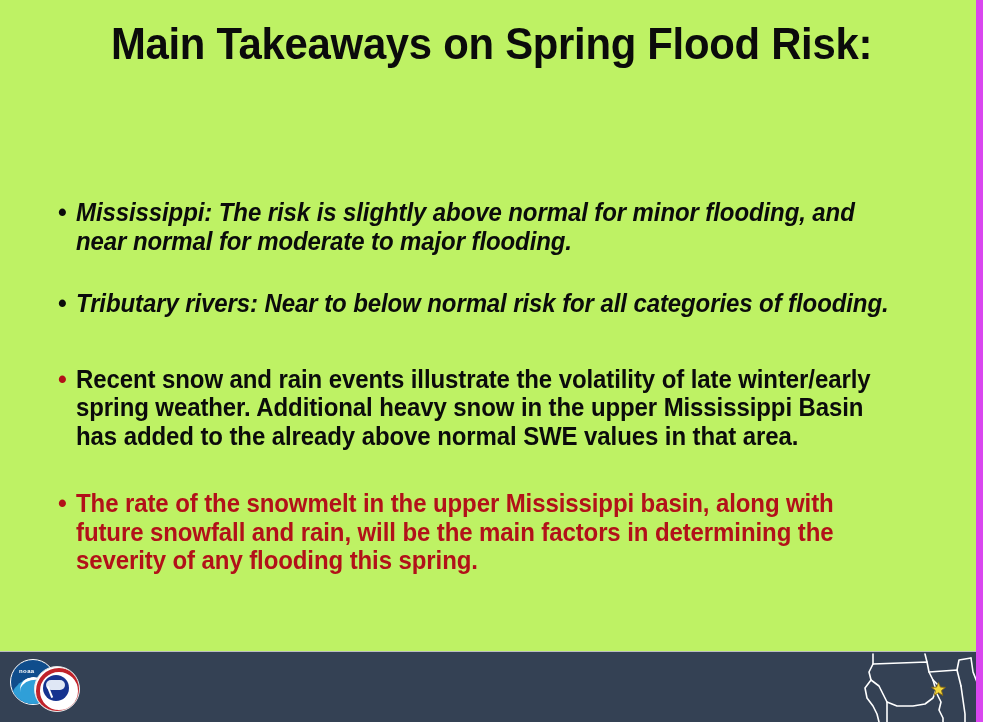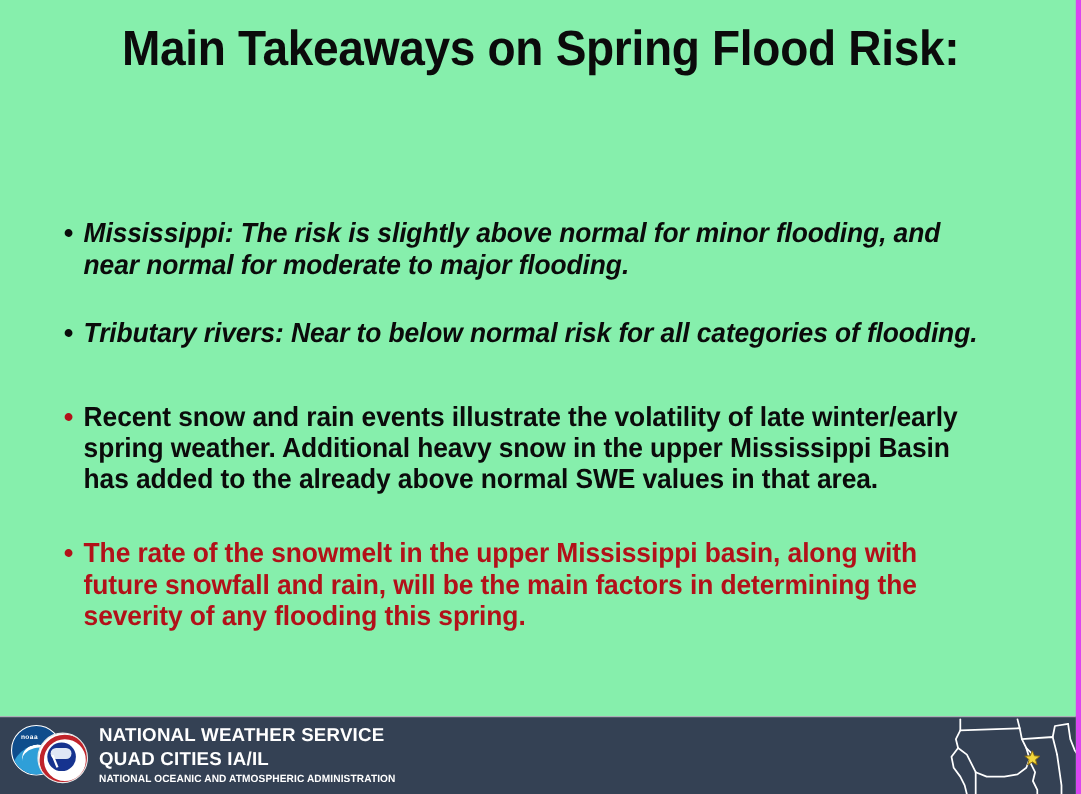--- a/index.html
+++ b/index.html
@@ -4,25 +4,25 @@
 <style>
   html, body {
     margin: 0;
     padding: 0;
     background: #ffffff;
   }
   #slide {
     position: relative;
     width: 983px;
     height: 722px;
-    background: #86efac;
+    background: #bef264;
     overflow: hidden;
     font-family: "Liberation Sans", "DejaVu Sans", sans-serif;
     box-sizing: border-box;
-    border-right: 5px solid #d946ef;
+    border-right: 7px solid #d946ef;
   }
 
   
   #title {
     position: absolute;
     top: 18px;
     left: 0;
     width: 983px;
     text-align: center;
     font-size: 45px;
@@ -278,25 +278,20 @@
       </div>
       <div class="logo-nws">
         <div class="nws-ring"></div>
         <div class="nws-inner">
           <div class="nws-cloud"></div>
           <div class="nws-bolt"></div>
         </div>
       </div>
     </div>
 
-    <div id="footer-text">
-      <div id="fline1">NATIONAL WEATHER SERVICE</div>
-      <div id="fline2">QUAD CITIES IA/IL</div>
-      <div id="fline3">NATIONAL OCEANIC AND ATMOSPHERIC ADMINISTRATION</div>
-    </div>
 
     <div id="footer-map">
       <svg width="130" height="70" viewBox="0 0 130 70" xmlns="http://www.w3.org/2000/svg">
 
         <g fill="none" stroke="#ffffff" stroke-width="1.6" stroke-linejoin="round" stroke-linecap="round">
 
           <path d="M20 12 L74 10 L76 20 L80 28 L83 38 L80 46 L72 52 L60 54 L44 54 L34 50 L30 42 L26 34 L18 28 L16 20 Z"></path>
 
           <path d="M18 28 L12 36 L14 46 L20 54 L24 62 L26 70"></path>
 

